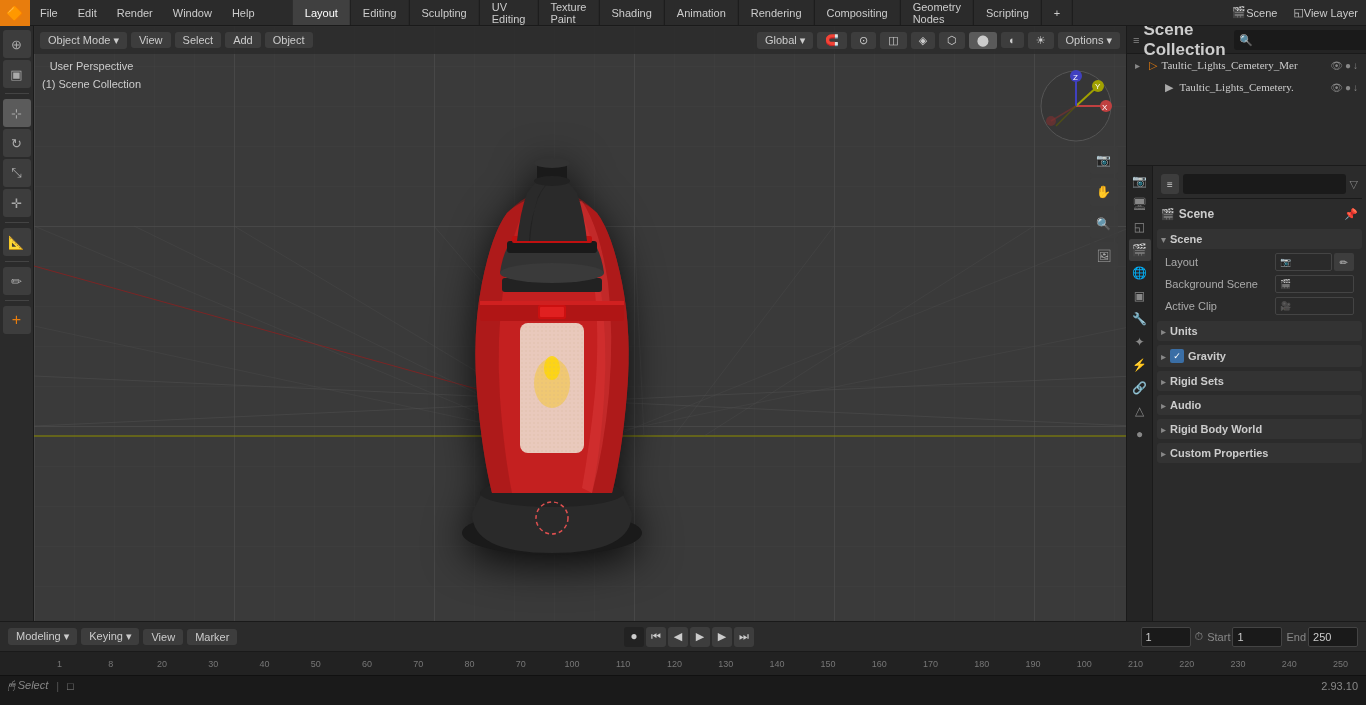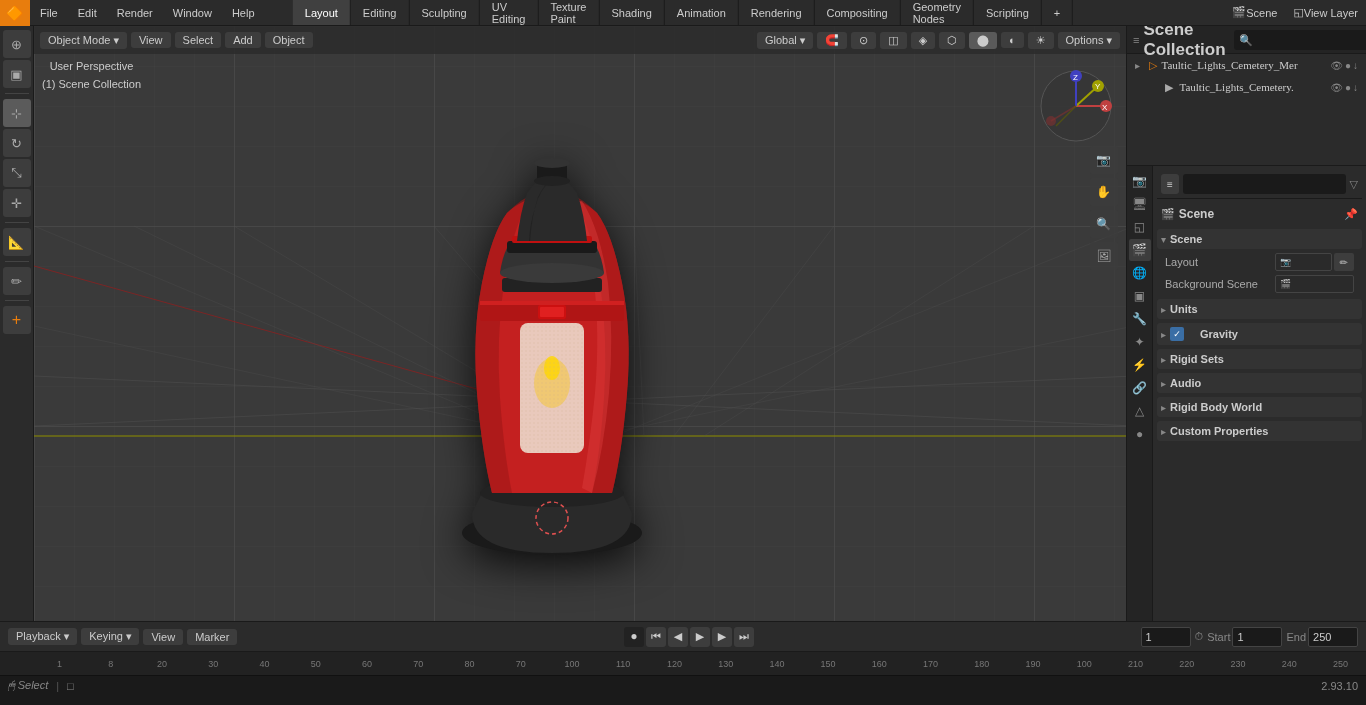--- a/index.html
+++ b/index.html
@@ -629,34 +629,42 @@
 
           <div class="prop-row">
             <span class="prop-label">Background Scene</span>
             <div class="prop-value">
               <div class="prop-field" style="background:#2a2a2a; display:flex; align-items:center;">
                 <span style="font-size:9px;">🎬</span>
               </div>
             </div>
           </div>
 
+          <div class="prop-row">
+            <span class="prop-label">Active Clip</span>
+            <div class="prop-value">
+              <div class="prop-field" style="background:#2a2a2a; display:flex; align-items:center;">
+                <span style="font-size:9px;">🎥</span>
+              </div>
+            </div>
+          </div>
         </div>
 
         <div class="section-group">
           <div class="section-header">
             <span class="section-arrow">▸</span>
             <span class="section-label">Units</span>
           </div>
         </div>
 
         <div class="section-group">
           <div class="section-header">
             <span class="section-arrow">▸</span>
             <div class="prop-checkbox">✓</div>
-            <span class="section-label" style="margin-left:16px;">Gravity</span>
+            <span class="section-label" style="margin-left:4px;">Gravity</span>
           </div>
         </div>
 
         <div class="section-group">
           <div class="section-header">
             <span class="section-arrow">▸</span>
             <span class="section-label">Rigid Sets</span>
           </div>
         </div>
 
@@ -680,21 +688,21 @@
             <span class="section-label">Custom Properties</span>
           </div>
         </div>
       </div>
     </div>
   </div>
 </div>
 
 <div id="timeline">
   <div class="tl-btn">
-    <span>Playback</span>
+    <span>Modeling</span>
     <span> ▾</span>
   </div>
   <div class="tl-btn">
     <span>Keying</span>
     <span> ▾</span>
   </div>
   <div class="tl-btn">
     <span>View</span>
   </div>
   <div class="tl-btn">

